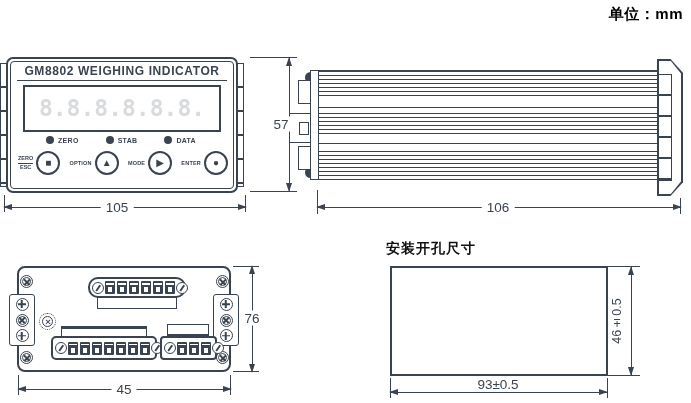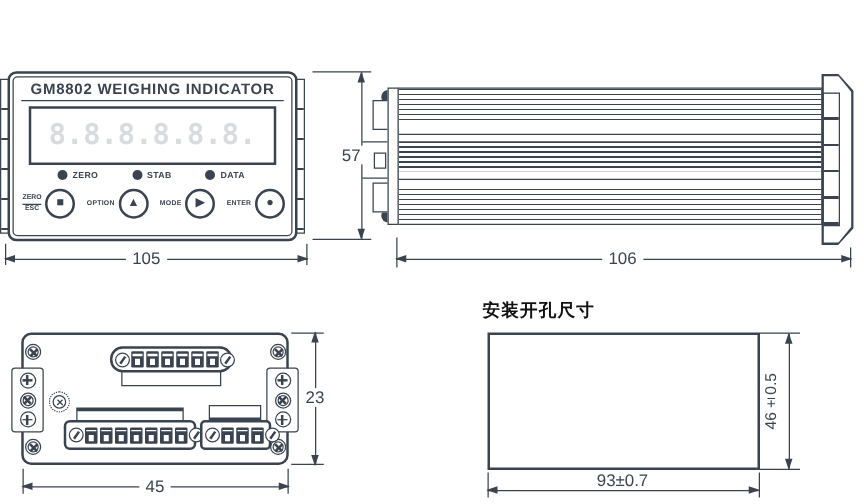--- a/index.html
+++ b/index.html
@@ -85,20 +85,21 @@
   .mount-title { position: absolute; left: 386px; top: 240px; font-size: 14px; font-weight: bold; color: #111; letter-spacing: 1px; font-family: Liberation Serif, serif; }
   .mount-rect { position: absolute; left: 390px; top: 266px; width: 218px; height: 110px; border: 2px solid var(--ln); background: #fff; }
 
   .unit-label { position: absolute; right: 8px; top: 5px; font-size: 15px; font-weight: bold; color: #000; letter-spacing: 0.5px; }
 </style>
 </head>
 <body>
 
 <div class="canvas">
 
+  <div class="unit-label">单位：mm</div>
 
   <div class="front">
     <div class="fribs" style="left:-6px;"></div>
     <div class="fribs" style="right:-6px;"></div>
     <div class="front-outer"></div>
     <div class="front-inner"></div>
     <div class="front-title">GM8802 WEIGHING INDICATOR</div>
     <div class="title-rule"></div>
     <div class="display">
       <div class="digits">8.8.8.8.8.8.</div>
@@ -297,21 +298,21 @@
         </span>
     </div>
   </div>
 
   <div class="ext-h" style="left:233px; top:266px; width:26px;"></div>
   <div class="ext-h" style="left:233px; top:371px; width:26px;"></div>
   <div class="dim-v" style="left:252px; top:266px; height:106px;">
     <span class="arr a-up"></span>
     <span class="arr a-down"></span>
   </div>
-  <div class="dim-label" style="left:252px; top:318px;">23</div>
+  <div class="dim-label" style="left:252px; top:318px;">76</div>
 
   <div class="ext-v" style="left:18px; top:375px; height:20px;"></div>
   <div class="ext-v" style="left:230px; top:375px; height:20px;"></div>
   <div class="dim-h" style="left:18px; top:389px; width:213px;">
     <span class="arr a-left"></span>
     <span class="arr a-right"></span>
   </div>
   <div class="dim-label" style="left:124px; top:389px;">45</div>
 
   <div class="mount-title">安装开孔尺寸</div>
@@ -324,15 +325,15 @@
     <span class="arr a-down"></span>
   </div>
   <div class="dim-label vert" style="left:617px; top:321px;">46±0.5</div>
 
   <div class="ext-v" style="left:390px; top:378px; height:20px;"></div>
   <div class="ext-v" style="left:607px; top:378px; height:20px;"></div>
   <div class="dim-h" style="left:390px; top:392px; width:217px;">
     <span class="arr a-left"></span>
     <span class="arr a-right"></span>
   </div>
-  <div class="dim-label" style="left:498px; top:384px; background:transparent;">93±0.7</div>
+  <div class="dim-label" style="left:498px; top:384px; background:transparent;">93±0.5</div>
 
 </div>
 
 </body></html>

